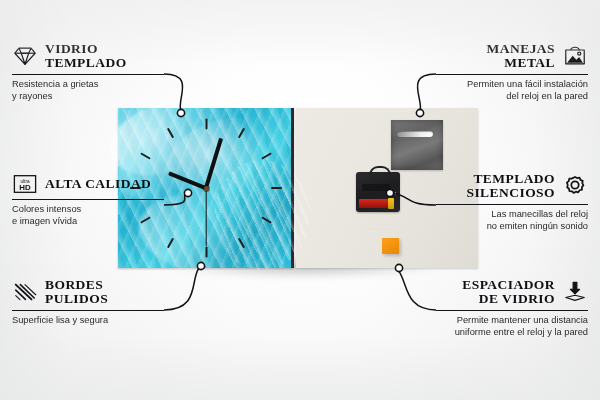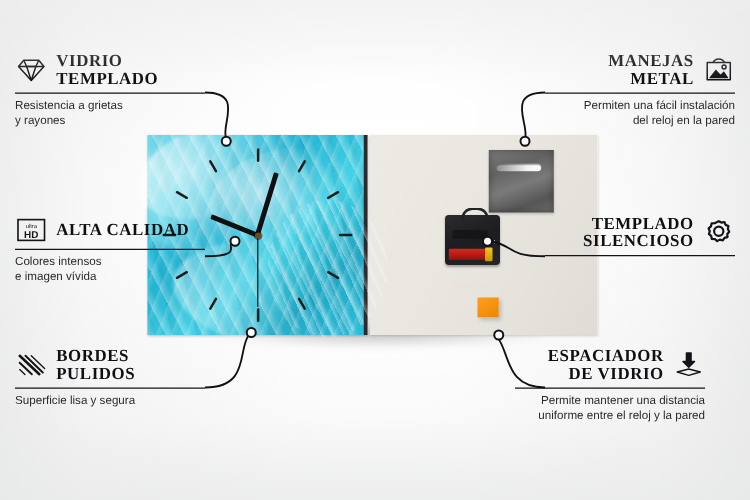--- a/index.html
+++ b/index.html
@@ -123,21 +123,21 @@
   }
   .desc.right{text-align:right;}
   .ico{width:26px;height:24px;flex:0 0 auto;display:block;}
   .ico svg{display:block;width:100%;height:100%;}
 
   .c-tl{left:12px;top:42px;width:152px;}
   .c-ml{left:12px;top:172px;width:152px;}
   .c-bl{left:12px;top:278px;width:152px;}
   .c-tr{left:436px;top:42px;width:152px;text-align:right;}
   .c-mr{left:436px;top:172px;width:152px;text-align:right;}
-  .c-br{left:412px;top:278px;width:152px;text-align:right;}
+  .c-br{left:436px;top:278px;width:152px;text-align:right;}
 
   #wires{position:absolute;inset:0;pointer-events:none;}
 </style>
 </head>
 <body>
 
 <div id="stage">
 
   <div id="product">
     <div class="shadow-soft"></div>
@@ -300,20 +300,22 @@
       <span class="ico">
         <svg viewBox="0 0 28 26">
             <g fill="none" stroke="#141418" stroke-width="1.9" stroke-linejoin="round">
           <path d="M14 3.2 L16.3 4.4 L18.9 3.9 L19.9 6.4 L22.4 7.4 L21.9 10 L23.1 12.3 L21.4 14.3 L21.6 17 L19 17.6 L17.5 19.8 L14.9 19.2 L12.6 20.5 L10.7 18.7 L8 18.6 L7.5 16 L5.5 14.4 L6.2 11.9 L5.2 9.4 L7.2 7.7 L7.8 5.1 L10.4 5 Z"></path>
           <circle cx="14" cy="11.9" r="4"></circle>
         </g>
           </svg>
       </span>
     </div>
     <div class="rule"></div>
+    <div class="desc right">Las manecillas del reloj
+no emiten ningún sonido</div>
   </div>
 
   <div class="callout c-br">
     <div class="head right">
       <span class="titles ttl-small-caps">
         <span class="t" style="display:block">ESPACIADOR</span>
         <span class="t" style="display:block">DE VIDRIO</span>
       </span>
       <span class="ico">
         <svg viewBox="0 0 28 26">

